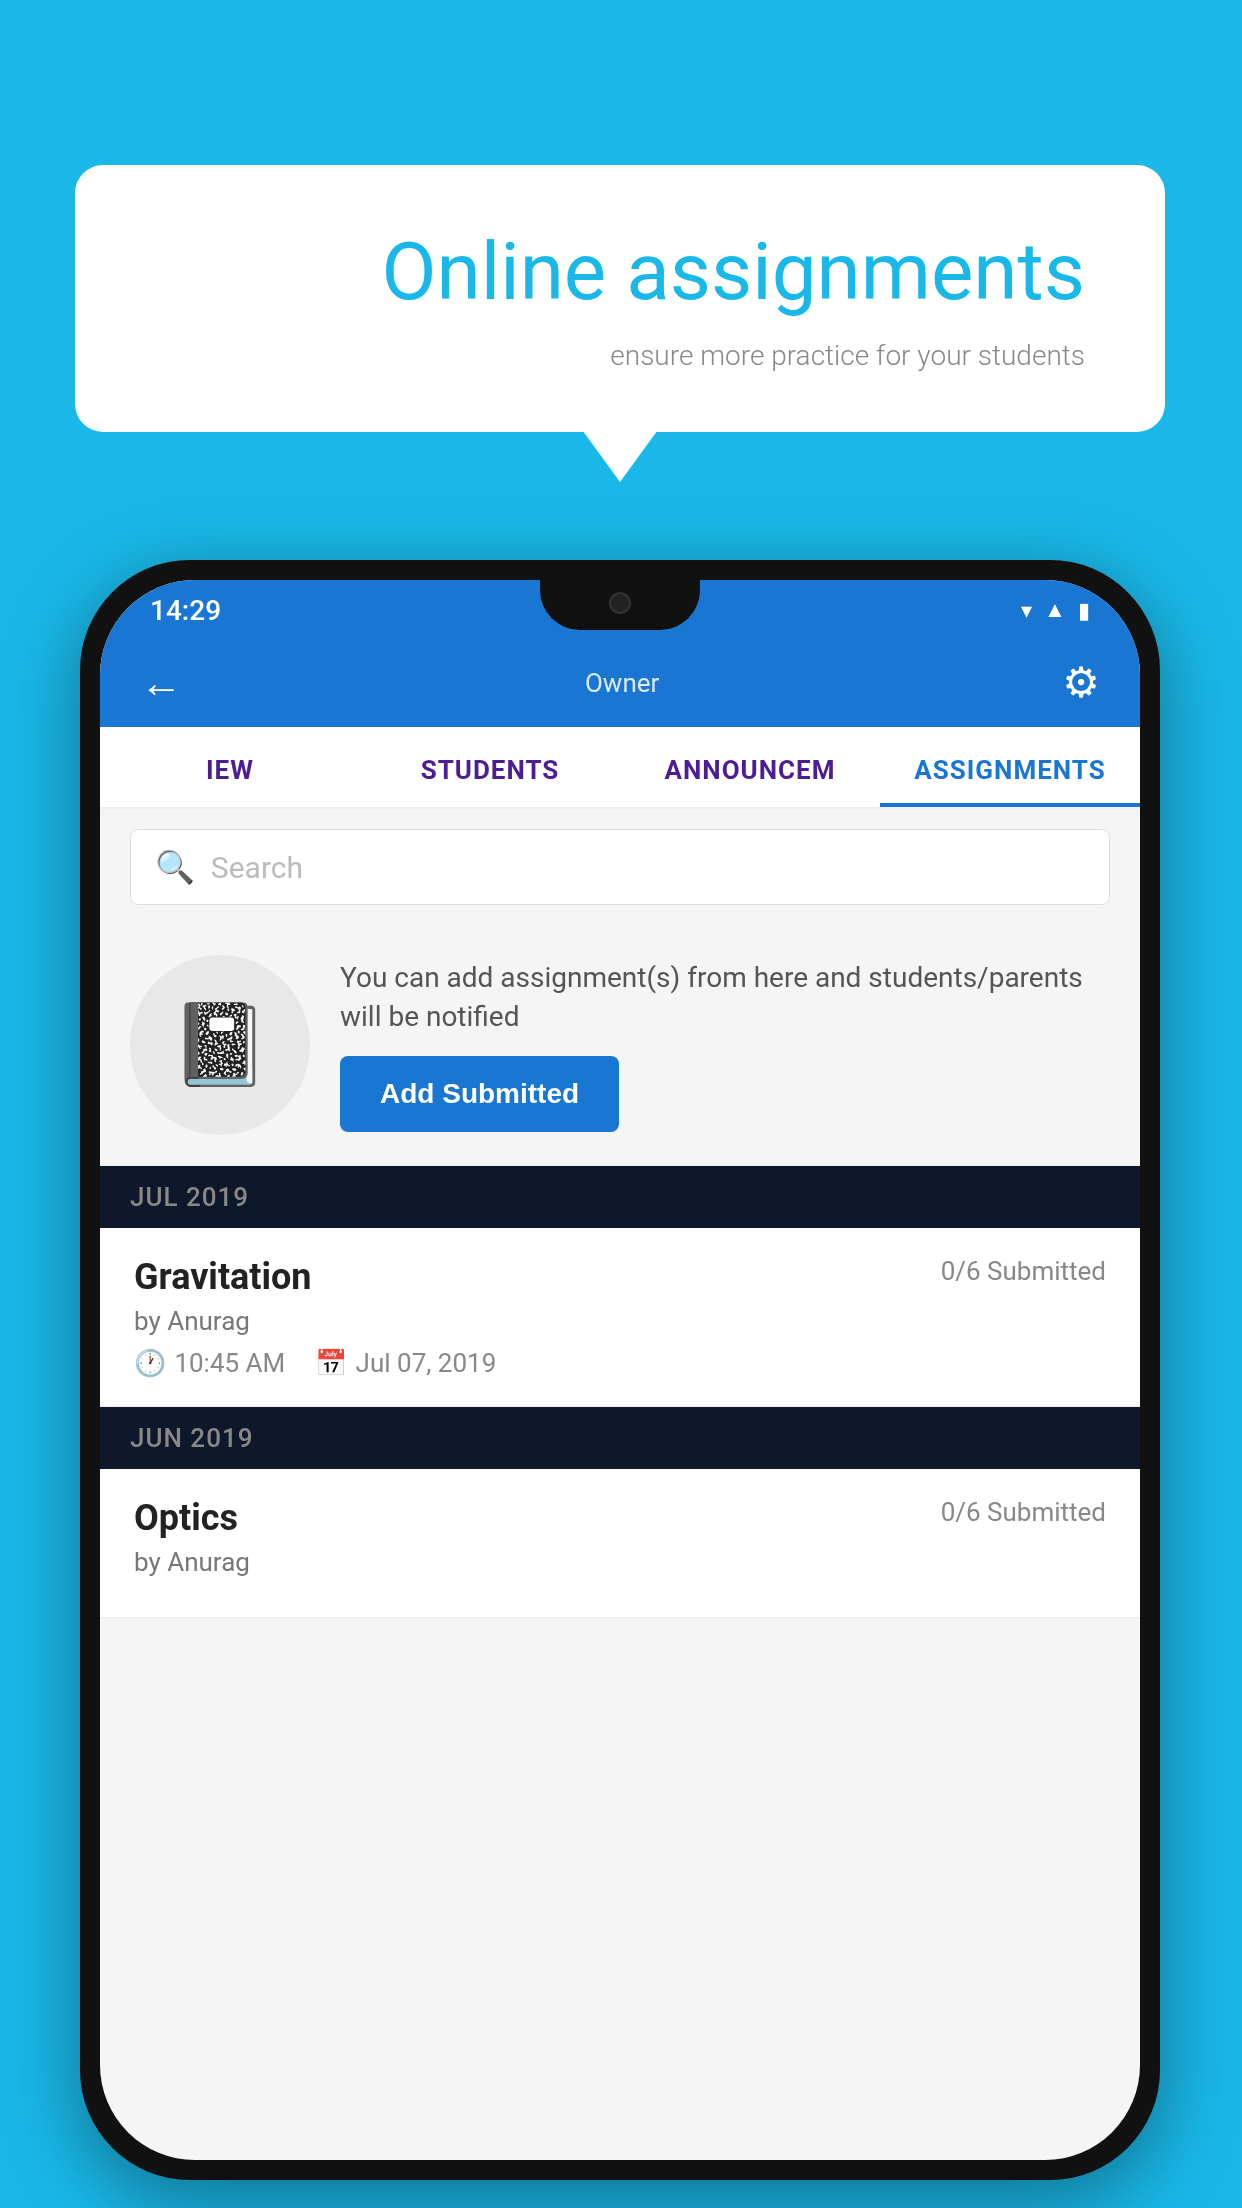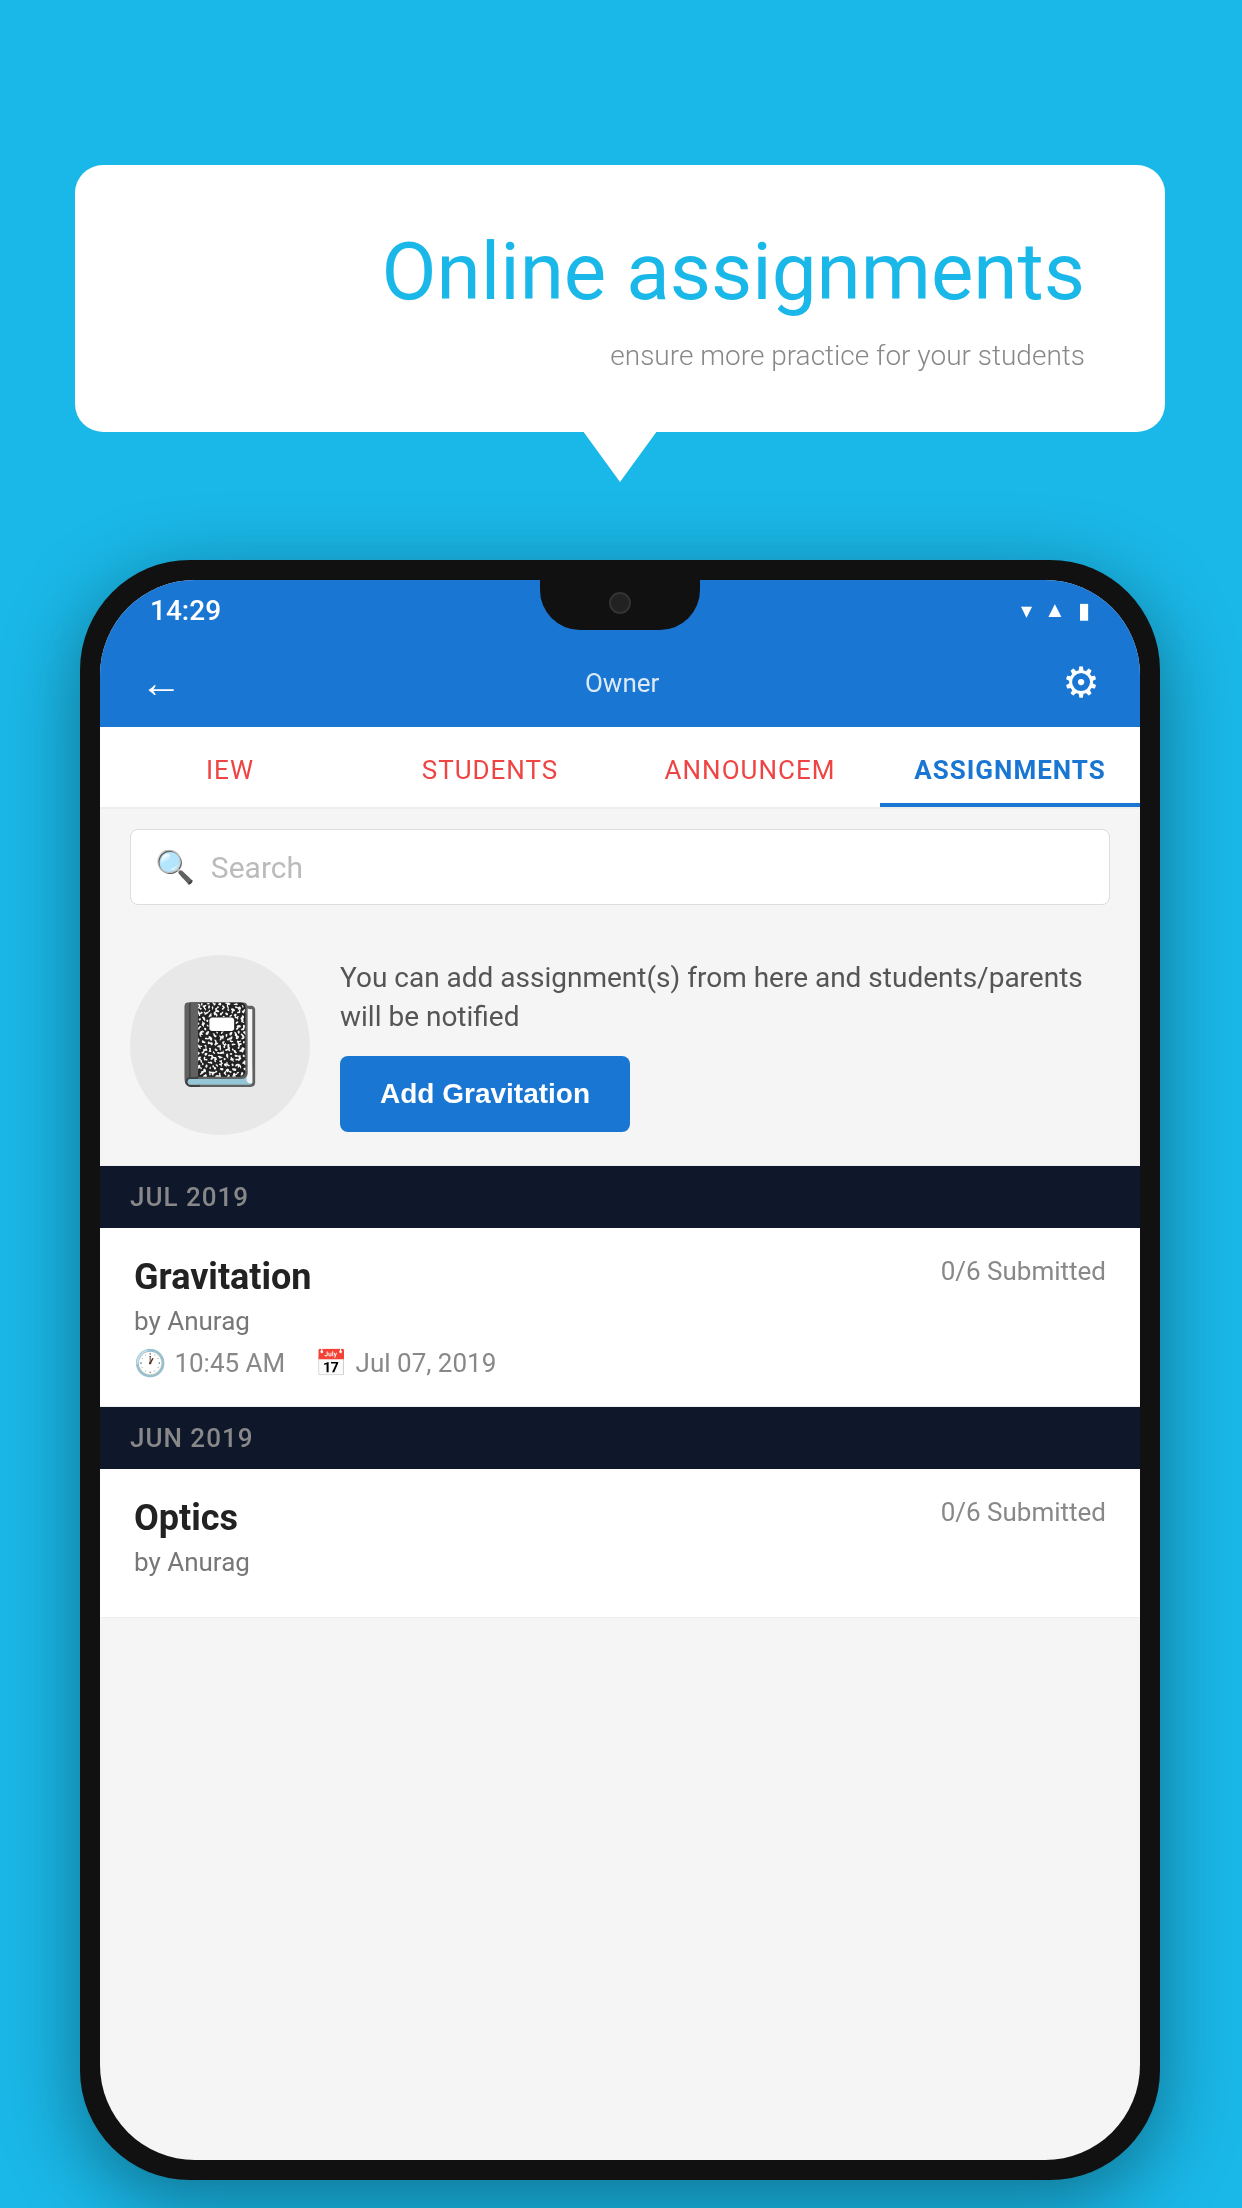--- a/index.html
+++ b/index.html
@@ -172,22 +172,22 @@
       display: flex;
       border-bottom: 2px solid #eee;
       overflow: hidden;
     }
 
     .tab-item {
       flex: 1;
       text-align: center;
       padding: 28px 10px 22px;
       font-size: 26px;
-      font-weight: 400;
-      color: #ef4444;
+      font-weight: 700;
+      color: #4c1d95;
       letter-spacing: 1px;
       position: relative;
       cursor: pointer;
     }
 
     .tab-item.active {
       color: #1976d2;
       font-weight: 700;
     }
 
@@ -381,21 +381,21 @@
       <span class="search-icon">🔍</span>
       <span class="search-text">Search</span>
     </div>
 
     <div class="promo-section">
       <div class="promo-icon-circle">
         <span class="notebook-icon">📓</span>
       </div>
       <div class="promo-content">
         <div class="promo-text">You can add assignment(s) from here and students/parents will be notified</div>
-        <button class="add-assignment-btn">Add Gravitation</button>
+        <button class="add-assignment-btn">Add Submitted</button>
       </div>
     </div>
 
     <div class="section-header">JUL 2019</div>
 
     <div class="assignment-item">
       <div class="assignment-row1">
         <span class="assignment-name">Gravitation</span>
         <span class="assignment-submitted">0/6 Submitted</span>
       </div>

